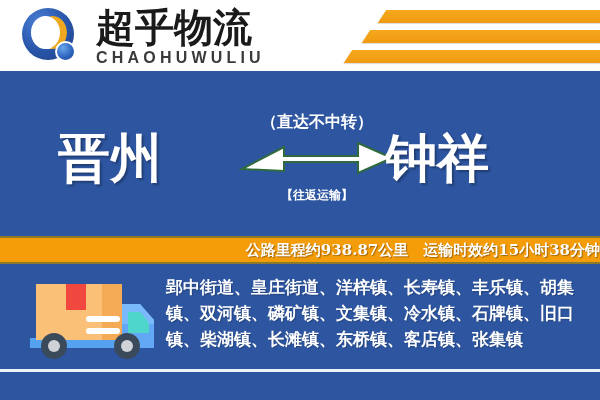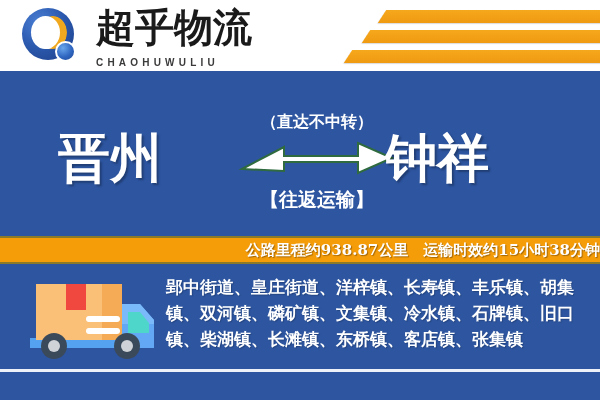--- a/index.html
+++ b/index.html
@@ -77,24 +77,24 @@
   #brand-cn {
     font-family: "DejaVu Serif", "Liberation Serif", serif;
     font-weight: bold;
     font-size: 39px;
     line-height: 41px;
     letter-spacing: 0px;
     color: #1a1a1a;
     white-space: nowrap;
   }
   #brand-en {
-    margin-top: 9px;
+    margin-top: 1px;
     font-family: "Liberation Sans", sans-serif;
     font-weight: bold;
-    font-size: 10px;
+    font-size: 16px;
     letter-spacing: 4.2px;
     color: #3a3a3a;
     white-space: nowrap;
   }
   .stripe {
     position: absolute;
     height: 13px;
     background: linear-gradient(180deg, #f6a81c 0%, #ef9a11 100%);
     box-shadow: 0 1px 1px rgba(0,0,0,.15);
   }
@@ -143,21 +143,21 @@
     position: absolute;
     left: -6px; top: 27px;
   }
   #arrow-caption-bottom {
     position: absolute;
     left: 0; top: 75px;
     width: 146px;
     text-align: center;
     font-family: "DejaVu Serif", "Liberation Serif", serif;
     font-weight: bold;
-    font-size: 19px;
+    font-size: 12px;
     color: #ffffff;
     white-space: nowrap;
   }
 
   
   #info-bar {
     position: absolute;
     left: 0; top: 236px;
     width: 600px; height: 28px;
     background: #f59c09;

